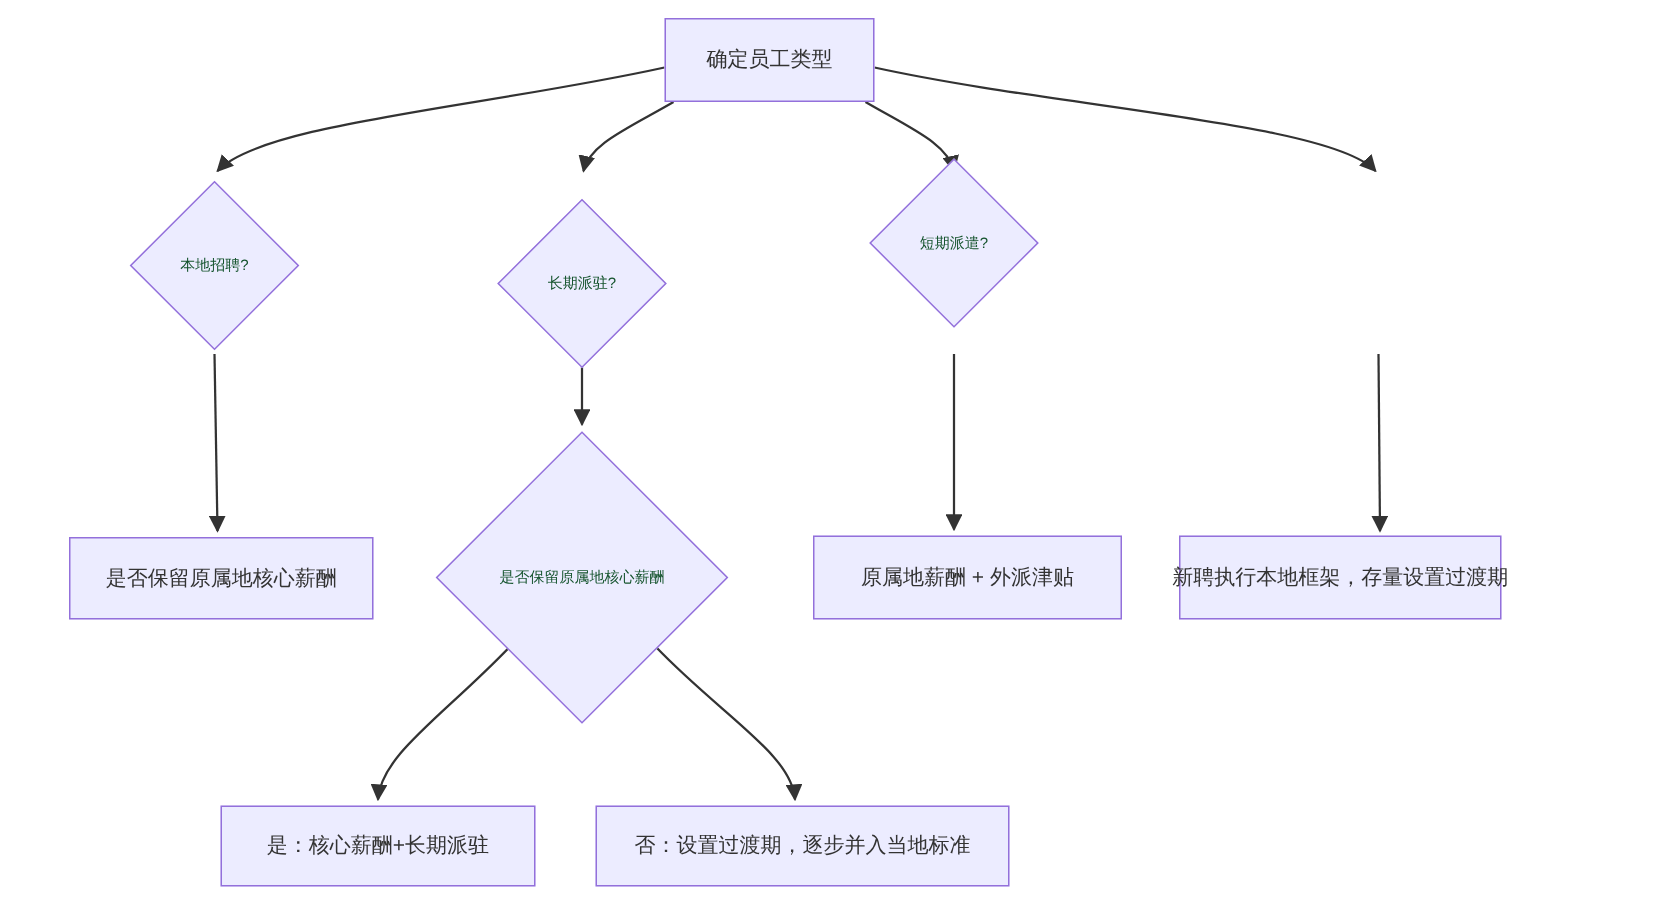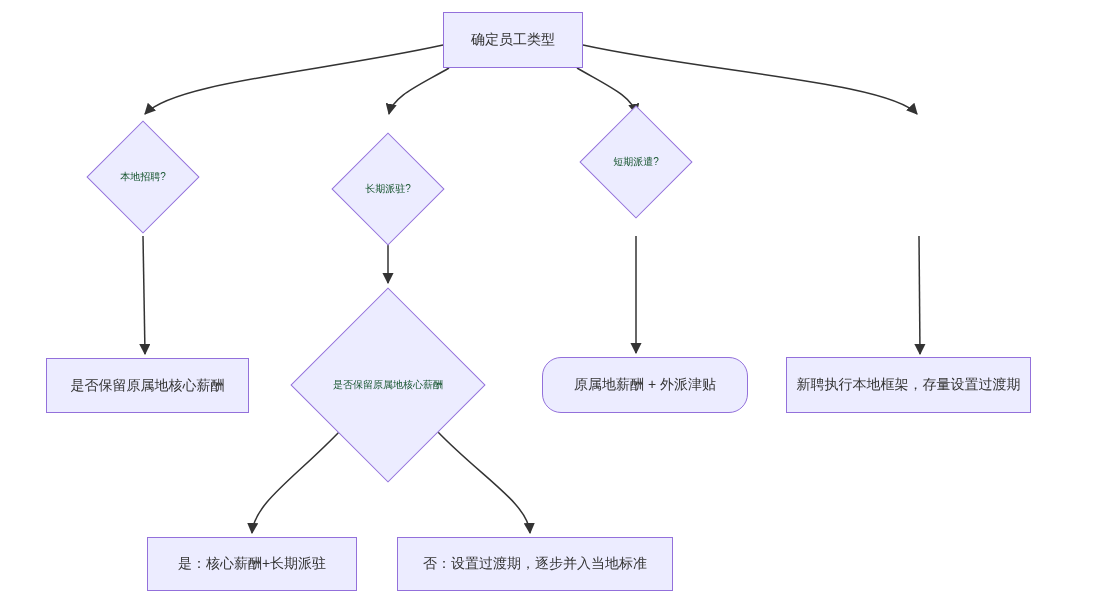--- a/index.html
+++ b/index.html
@@ -124,25 +124,25 @@
 
   <div class="node" style="left:46px; top:358px; width:203px; height:55px;">
     <span>是否保留原属地核心薪酬</span>
   </div>
 
   <div class="diamond big" style="left:290px; top:287px; width:196px; height:196px;">
     <div class="shape"></div>
     <div class="label">是否保留原属地核心薪酬</div>
   </div>
 
-  <div class="node" style="left:542px; top:357px; width:206px; height:56px;border-radius:19px;">
+  <div class="node" style="left:542px; top:357px; width:206px; height:56px;">
     <span>原属地薪酬 + 外派津贴</span>
   </div>
 
-  <div class="node" style="left:786px; top:357px; width:245px; height:56px;">
+  <div class="node" style="left:786px; top:357px; width:215px; height:56px;">
     <span>新聘执行本地框架，存量设置过渡期</span>
   </div>
 
   <div class="node" style="left:147px; top:537px; width:210px; height:54px;">
     <span>是：核心薪酬+长期派驻</span>
   </div>
 
   <div class="node" style="left:397px; top:537px; width:276px; height:54px;">
     <span>否：设置过渡期，逐步并入当地标准</span>
   </div>

